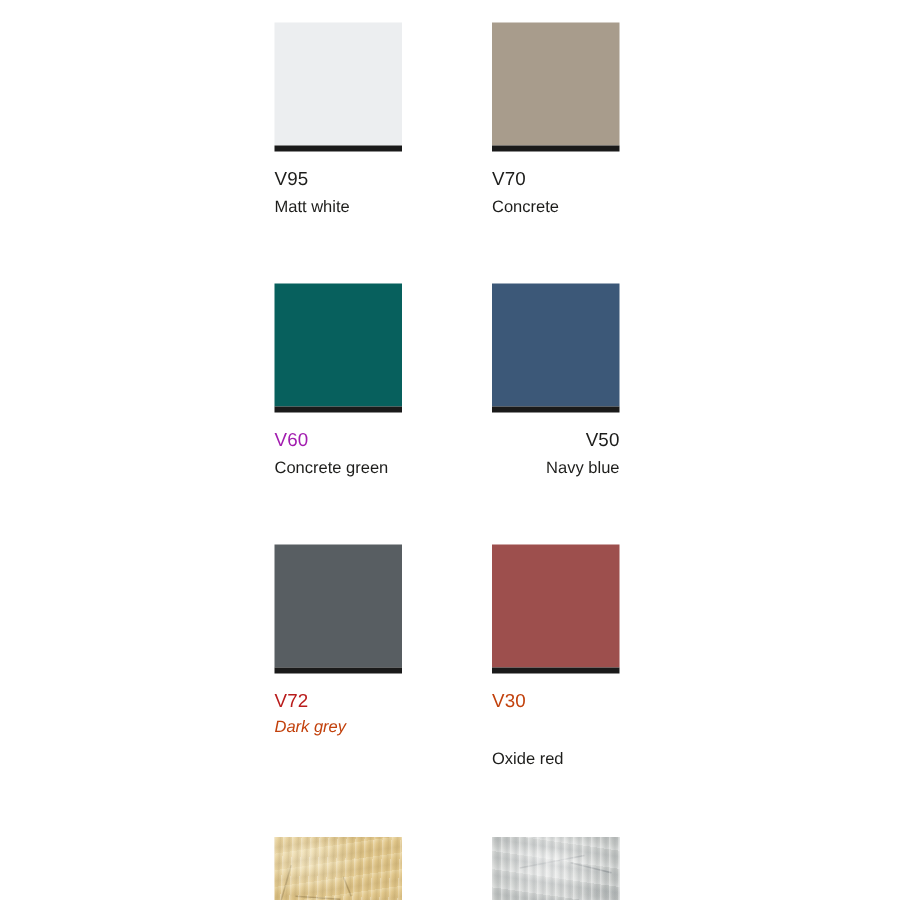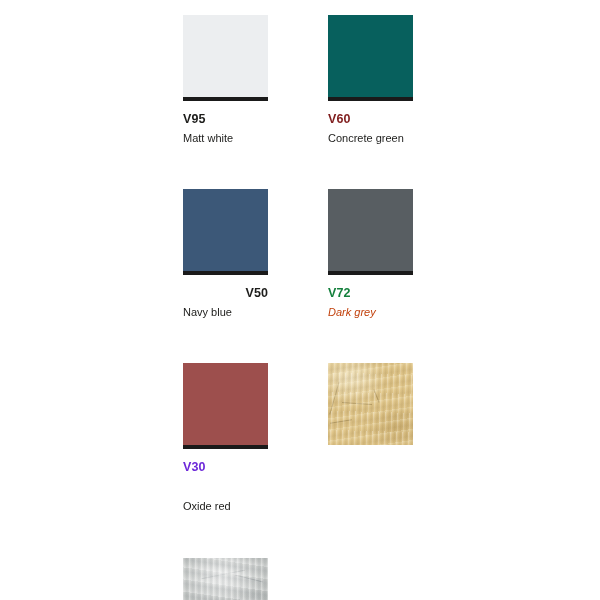--- a/index.html
+++ b/index.html
@@ -54,21 +54,21 @@
     position: absolute;
     left: 0;
     top: 82px;
     width: 85px;
     height: 4px;
     background: #1a1a1a;
   }
 
   .chip-code {
     font-size: 12.5px;
-    font-weight: bold;
+    font-weight: normal;
     color: #1d1d1b;
     line-height: 1.25;
     margin-top: 11px;
     letter-spacing: 0.1px;
     white-space: nowrap;
   }
 
   .chip-name {
     font-size: 11px;
     font-weight: normal;
@@ -137,54 +137,62 @@
 
     <div class="swatch-cell">
       <div class="chip-wrap">
         <div class="chip" style="background-color: rgb(236, 238, 240);"></div>
         <div class="chip-underline" style="background: rgb(26, 26, 26);"></div>
       </div>
       <div class="chip-code" style="color: rgb(29, 29, 27);">V95</div>
       <div class="chip-name" style="color: rgb(29, 29, 27);">Matt white</div>
     </div>
 
+    <div class="swatch-cell">
+      <div class="chip-wrap">
+        <div class="chip" style="background-color: rgb(168, 156, 140);"></div>
+        <div class="chip-underline" style="background: rgb(26, 26, 26);"></div>
+      </div>
+      <div class="chip-code" style="color: rgb(29, 29, 27);">V70</div>
+      <div class="chip-name" style="color: rgb(29, 29, 27);">Concrete</div>
+    </div>
 
     <div class="swatch-cell">
       <div class="chip-wrap">
         <div class="chip" style="background-color: rgb(7, 96, 93);"></div>
         <div class="chip-underline" style="background: rgb(26, 26, 26);"></div>
       </div>
-      <div class="chip-code" style="color: #7f1d1d;">V60</div>
+      <div class="chip-code" style="color: #a21caf;">V60</div>
       <div class="chip-name" style="color: rgb(29, 29, 27);">Concrete green</div>
     </div>
 
     <div class="swatch-cell">
       <div class="chip-wrap">
         <div class="chip" style="background-color: rgb(60, 88, 120);"></div>
         <div class="chip-underline" style="background: rgb(26, 26, 26);"></div>
       </div>
       <div class="chip-code" style="color: rgb(29, 29, 27); text-align: right;">V50</div>
-      <div class="chip-name" style="color: rgb(29, 29, 27);">Navy blue</div>
+      <div class="chip-name" style="color: rgb(29, 29, 27); text-align: right;">Navy blue</div>
     </div>
 
     <div class="swatch-cell">
       <div class="chip-wrap">
         <div class="chip" style="background-color: rgb(88, 94, 98);"></div>
         <div class="chip-underline" style="background: rgb(26, 26, 26);"></div>
       </div>
-      <div class="chip-code" style="color: #15803d;">V72</div>
+      <div class="chip-code" style="color: #b91c1c;">V72</div>
       <div class="chip-name" style="color: #c2410c; font-style: italic;">Dark grey</div>
     </div>
 
     <div class="swatch-cell">
       <div class="chip-wrap">
         <div class="chip" style="background-color: rgb(157, 79, 77);"></div>
         <div class="chip-underline" style="background: rgb(26, 26, 26);"></div>
       </div>
-      <div class="chip-code" style="color: #6d28d9;">V30</div>
+      <div class="chip-code" style="color: #c2410c;">V30</div>
       <div class="chip-name" style="color: rgb(29, 29, 27); margin-top: 24px;">Oxide red</div>
     </div>
 
     <div class="swatch-cell">
       <div class="chip-wrap">
         <div class="chip tex-gold" style="background-color: rgb(226, 200, 140);">
           <span class="crack" style="left:6px;top:18px;width:1px;height:34px;transform:rotate(16deg);"></span>
           <span class="crack" style="left:14px;top:40px;width:30px;height:1px;transform:rotate(4deg);"></span>
           <span class="crack" style="left:48px;top:26px;width:1px;height:14px;transform:rotate(-22deg);"></span>
           <span class="crack" style="left:2px;top:58px;width:22px;height:1px;transform:rotate(-9deg);"></span>

